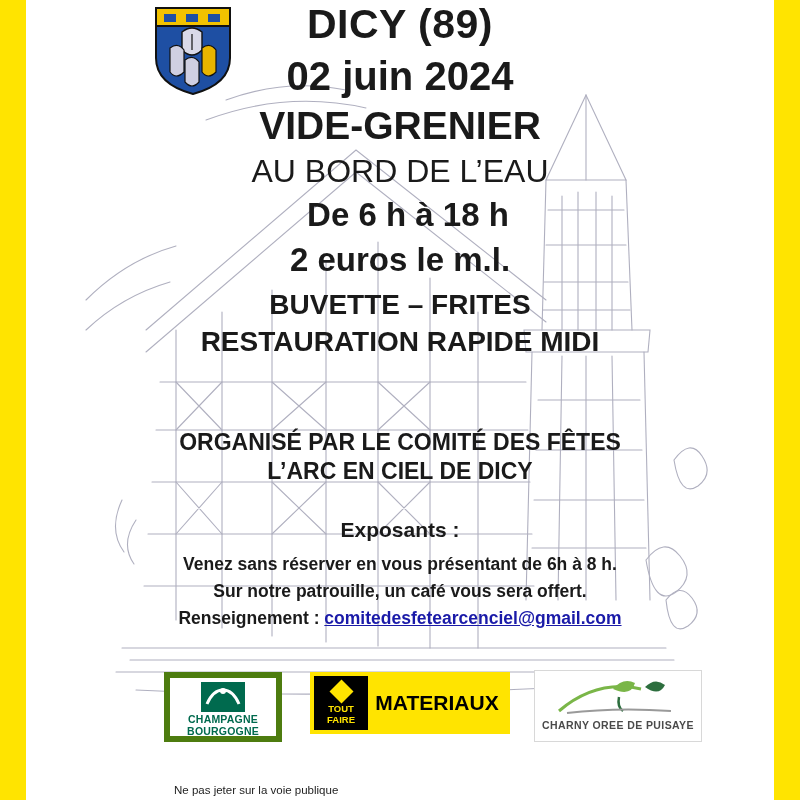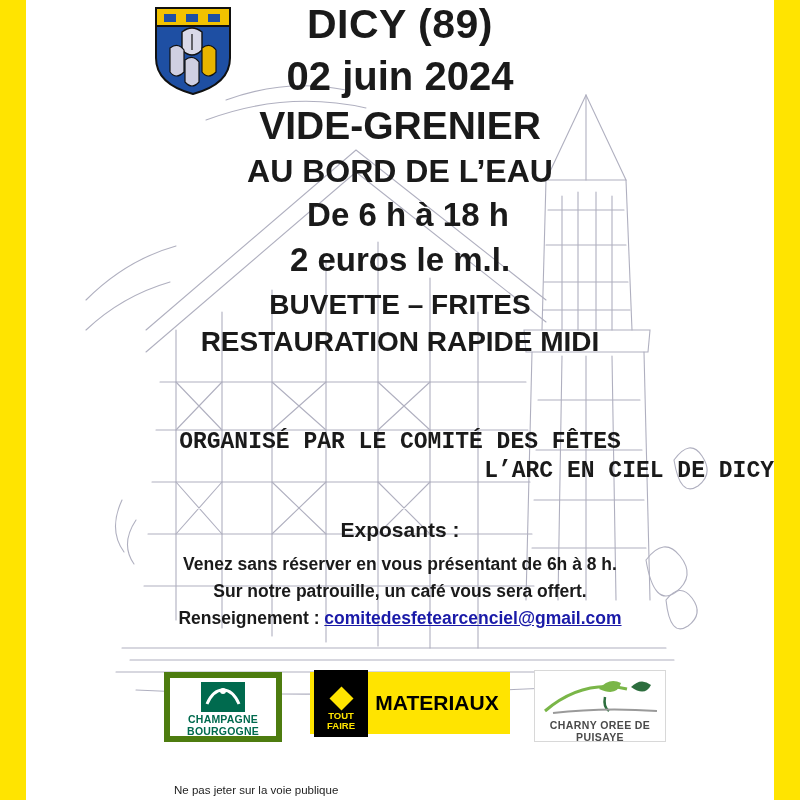--- a/index.html
+++ b/index.html
@@ -79,21 +79,21 @@
     margin: 6px 0 4px 0;
   }
   .h-event {
     font-size: 39px;
     font-weight: bold;
     line-height: 1.1;
     margin: 6px 0 2px 0;
   }
   .h-place {
     font-size: 32px;
-    font-weight: bold;
+    font-weight: normal;
     line-height: 1.12;
     margin: 6px 0 2px 0;
   }
   .h-hours {
     font-size: 33px;
     font-weight: bold;
     line-height: 1.12;
     margin: 8px 0 2px 16px;
   }
   .h-price {
@@ -114,32 +114,31 @@
     line-height: 1.15;
     margin: 4px 0 16px 0;
   }
 
   .organiser {
     position: absolute;
     left: 0;
     top: 428px;
     width: 748px;
     text-align: center;
-    font-family: Liberation Mono, monospace;
   }
   .org-line1 {
     font-size: 23px;
     font-weight: bold;
     line-height: 1.25;
   }
   .org-line2 {
     font-size: 23px;
     font-weight: bold;
     line-height: 1.25;
-    text-align: right;
+    text-align: center;
   }
 
   .exhibitors {
     position: absolute;
     left: 0;
     top: 518px;
     width: 748px;
     text-align: center;
   }
   .ex-title {
@@ -197,21 +196,21 @@
     left: 284px;
     top: 4px;
     width: 200px;
     height: 62px;
     background: #ffe400;
     display: flex;
     align-items: center;
   }
   .tf-box {
     width: 54px;
-    height: 67px;
+    height: 54px;
     margin-left: 4px;
     background: #000;
     color: #ffe400;
     font-size: 9.5px;
     font-weight: bold;
     line-height: 1.1;
     display: flex;
     flex-direction: column;
     align-items: center;
     justify-content: flex-end;
@@ -231,21 +230,21 @@
     font-size: 21px;
     font-weight: bold;
     color: #000;
     line-height: 1.12;
     padding-right: 4px;
   }
 
   .logo-charny {
     left: 508px;
     top: 2px;
-    width: 132px;
+    width: 168px;
     height: 72px;
     border: 1px solid #d8d8d8;
     text-align: center;
   }
   .charny-svg { display: block; margin: 2px auto 0 auto; }
   .charny-text {
     font-size: 10.5px;
     font-weight: bold;
     color: #4a4a4a;
     letter-spacing: .4px;

